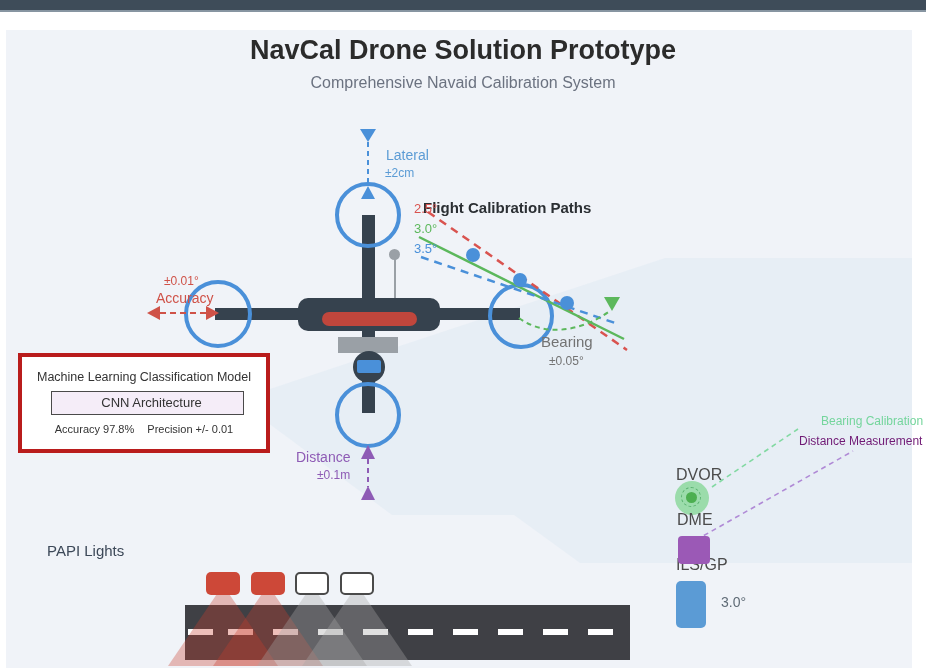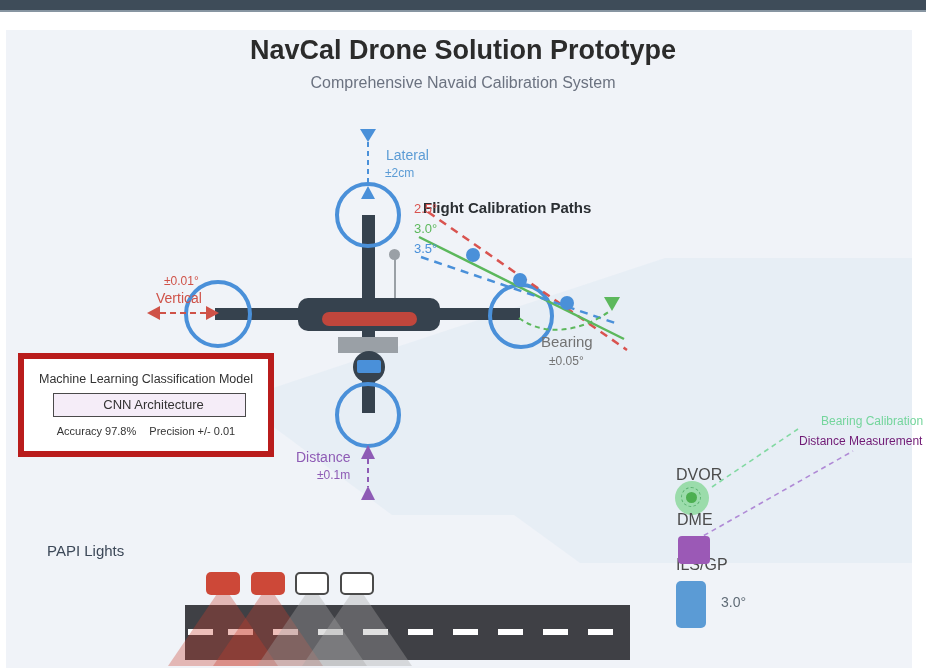--- a/index.html
+++ b/index.html
@@ -23,21 +23,21 @@
   .rotor{border:4px solid #4a90d9;border-radius:50%;background:transparent;z-index:5;}
   .lines-svg{z-index:6;}
   .lbl{z-index:7;white-space:nowrap;line-height:1.1;}
   .c-blue{color:#5b9bd5;} .c-red{color:#cf5248;} .c-green{color:#737373;}
   .c-purple{color:#8e5bb5;} .c-dark{color:#2b2f33;} .c-slate{color:#3c4858;}
   .f14{font-size:14px;} .f12{font-size:12px;} .f13{font-size:13px;}
   .f15{font-size:15px;} .f16{font-size:16px;}
   .title{left:0;top:36px;width:926px;text-align:center;font-size:27px;font-weight:bold;color:#2b2b2b;z-index:7;}
   .subtitle{left:0;top:74px;width:926px;text-align:center;font-size:16px;color:#6b7280;z-index:7;}
   .fp-title{font-weight:bold;}
-  .mlbox{left:18px;top:353px;width:244px;height:92px;background:#ffffff;border:6px solid #b91c1c;z-index:8;}
+  .mlbox{left:18px;top:353px;width:244px;height:92px;background:#ffffff;border:4px solid #b91c1c;z-index:8;}
   .mlbox .ml-title{position:absolute;left:0;top:13px;width:100%;text-align:center;font-size:12.5px;color:#333;}
   .mlbox .ml-arch{position:absolute;left:29px;top:34px;width:183px;height:22px;background:#f5edf8;
       border:1.5px solid #4a4a4a;text-align:center;font-size:13px;color:#333;line-height:22px;padding-left:8px;}
   .mlbox .ml-metrics{position:absolute;left:0;top:66px;width:100%;text-align:center;font-size:11px;color:#333;}
   .ml-metrics span{margin:0 5px;}
   .dvor-circle{left:675px;top:481px;width:34px;height:34px;border-radius:50%;background:#9bdcab;z-index:7;}
   .dvor-ring{position:absolute;left:6px;top:6px;width:18px;height:18px;border:1.5px dashed #57b06d;border-radius:50%;}
   .dvor-dot{position:absolute;left:11px;top:11px;width:11px;height:11px;border-radius:50%;background:#4caf50;}
   .dme-square{left:678px;top:536px;width:32px;height:28px;background:#9b59b6;border-radius:4px;z-index:8;}
   .ils-rect{left:676px;top:581px;width:30px;height:47px;background:#5b9bd5;border-radius:5px;z-index:7;}
@@ -118,21 +118,21 @@
     </g>
     <g>
       <path d="M712 487 L798 429" stroke="#82d9a2" stroke-width="1.6" fill="none" stroke-dasharray="5 4"></path>
       <path d="M696 540 L853 451" stroke="#b08ad6" stroke-width="1.6" fill="none" stroke-dasharray="5 4"></path>
     </g>
   </svg>
 
   <div class="abs lbl f14 c-blue" style="left:386px;top:148px">Lateral</div>
   <div class="abs lbl f12 c-blue" style="left:385px;top:167px">±2cm</div>
   <div class="abs lbl f12 c-red" style="left:164px;top:275px">±0.01°</div>
-  <div class="abs lbl f14 c-red" style="left:156px;top:291px">Vertical</div>
+  <div class="abs lbl f14 c-red" style="left:156px;top:291px">Accuracy</div>
   <div class="abs lbl f14 c-purple" style="left:296px;top:450px">Distance</div>
   <div class="abs lbl f12 c-purple" style="left:317px;top:469px">±0.1m</div>
   <div class="abs lbl f15 c-green" style="left:541px;top:334px">Bearing</div>
   <div class="abs lbl f12 c-green" style="left:549px;top:355px">±0.05°</div>
 
   <div class="abs lbl f15 c-dark fp-title" style="left:423px;top:200px">Flight Calibration Paths</div>
   <div class="abs lbl f13" style="left:414px;top:202px;color:#d9534f">2.5°</div>
   <div class="abs lbl f13" style="left:414px;top:222px;color:#5cb85c">3.0°</div>
   <div class="abs lbl f13" style="left:414px;top:242px;color:#4a90d9">3.5°</div>
 

